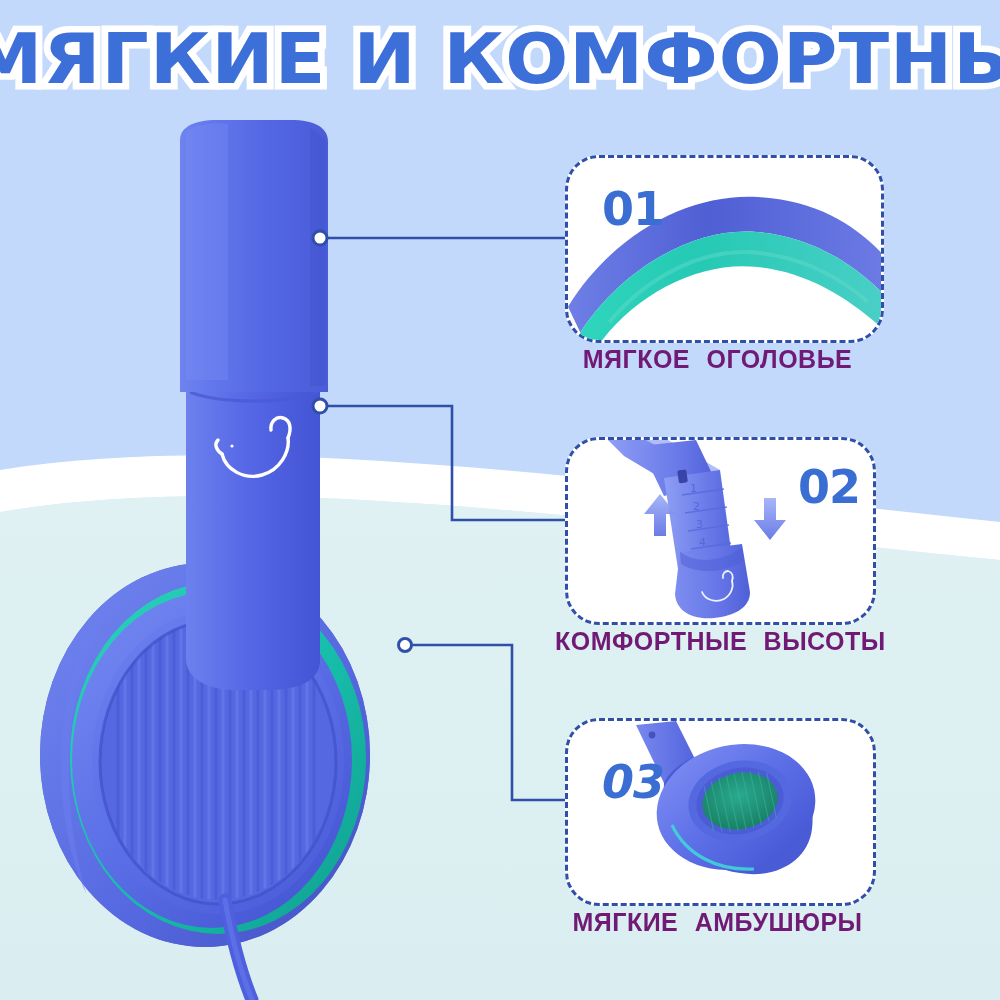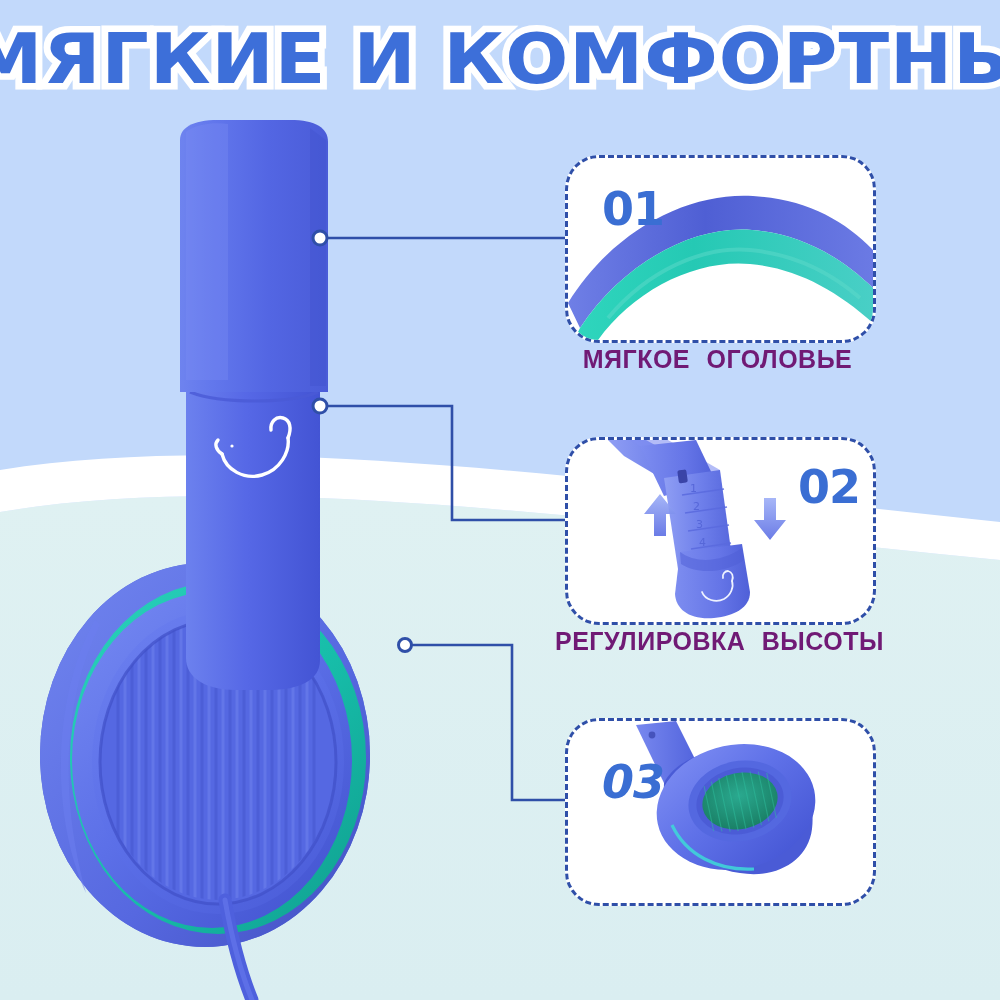--- a/index.html
+++ b/index.html
@@ -211,21 +211,21 @@
       <path d="M322,406 L452,406 L452,520 L565,520"></path>
       <path d="M407,645 L512,645 L512,800 L565,800"></path>
     </g>
     <g fill="#ffffff" stroke="#2f4fa8" stroke-width="3">
       <circle cx="320" cy="238" r="7"></circle>
       <circle cx="320" cy="406" r="7"></circle>
       <circle cx="405" cy="645" r="6.5"></circle>
     </g>
   </svg>
 
-  <div class="panel" style="left:565px;top:155px;width:305px;height:182px;">
+  <div class="panel" style="left:565px;top:155px;width:305px;height:182px;padding-left:8px;">
     <svg class="panel-art" viewBox="0 0 305 182">
       <defs>
         <linearGradient id="p1teal" x1="0" y1="0" x2="1" y2="0">
           <stop offset="0%" stop-color="#2fd6bd"></stop>
           <stop offset="40%" stop-color="#25c9b4"></stop>
           <stop offset="100%" stop-color="#49cfc6"></stop>
         </linearGradient>
         <linearGradient id="p1blue" x1="0" y1="0" x2="1" y2="0">
           <stop offset="0%" stop-color="#6f7fe6"></stop>
           <stop offset="45%" stop-color="#4f5fd4"></stop>
@@ -298,21 +298,21 @@
       <g>
         <path d="M86,96 L86,74 L76,74 L92,54 L108,74 L98,74 L98,96 Z" fill="url(#p2arrow)" opacity="0.92"></path>
       </g>
 
       <g>
         <path d="M196,58 L196,80 L186,80 L202,100 L218,80 L208,80 L208,58 Z" fill="url(#p2arrow)" opacity="0.92"></path>
       </g>
     </svg>
     <div class="panel-num" style="left:230px;top:12px;margin-top:8px;">02</div>
   </div>
-  <div class="caption" style="left:555px;top:627px;width:325px;">РЕГУЛИРОВКА ВЫСОТЫ</div>
+  <div class="caption" style="left:555px;top:627px;width:325px;">КОМФОРТНЫЕ ВЫСОТЫ</div>
 
   <div class="panel" style="left:565px;top:718px;width:305px;height:182px;font-style:italic;">
     <svg class="panel-art" viewBox="0 0 305 182">
       <defs>
         <linearGradient id="p3cup" x1="0.1" y1="0" x2="0.9" y2="1">
           <stop offset="0%" stop-color="#7e8ef3"></stop>
           <stop offset="45%" stop-color="#5f71e8"></stop>
           <stop offset="100%" stop-color="#4354d3"></stop>
         </linearGradient>
         <linearGradient id="p3arm" x1="0" y1="0" x2="1" y2="0">
@@ -346,14 +346,15 @@
           <line x1="180" y1="52" x2="180" y2="109"></line>
         <line x1="188" y1="53" x2="188" y2="108"></line>
           <line x1="196" y1="55" x2="196" y2="106"></line>
         <line x1="204" y1="58" x2="204" y2="104"></line>
       </g>
 
       <path d="M104,104 C118,134 150,150 186,148" stroke="#3fd4d8" stroke-width="3.2" fill="none" opacity="0.9"></path>
     </svg>
     <div class="panel-num" style="left:34px;top:34px;">03</div>
   </div>
+  <div class="caption" style="left:565px;top:908px;width:305px;">МЯГКИЕ АМБУШЮРЫ</div>
 
 </div>
 
 </body></html>

